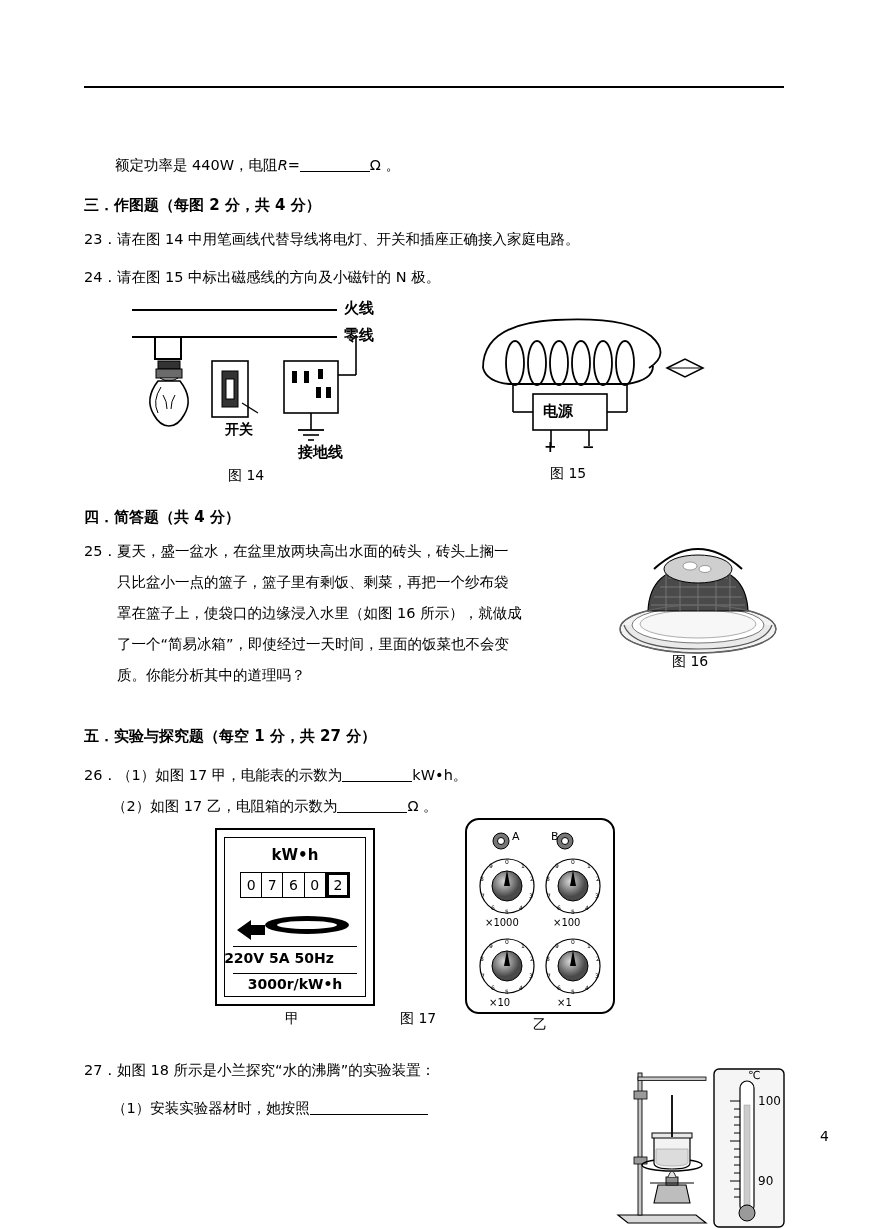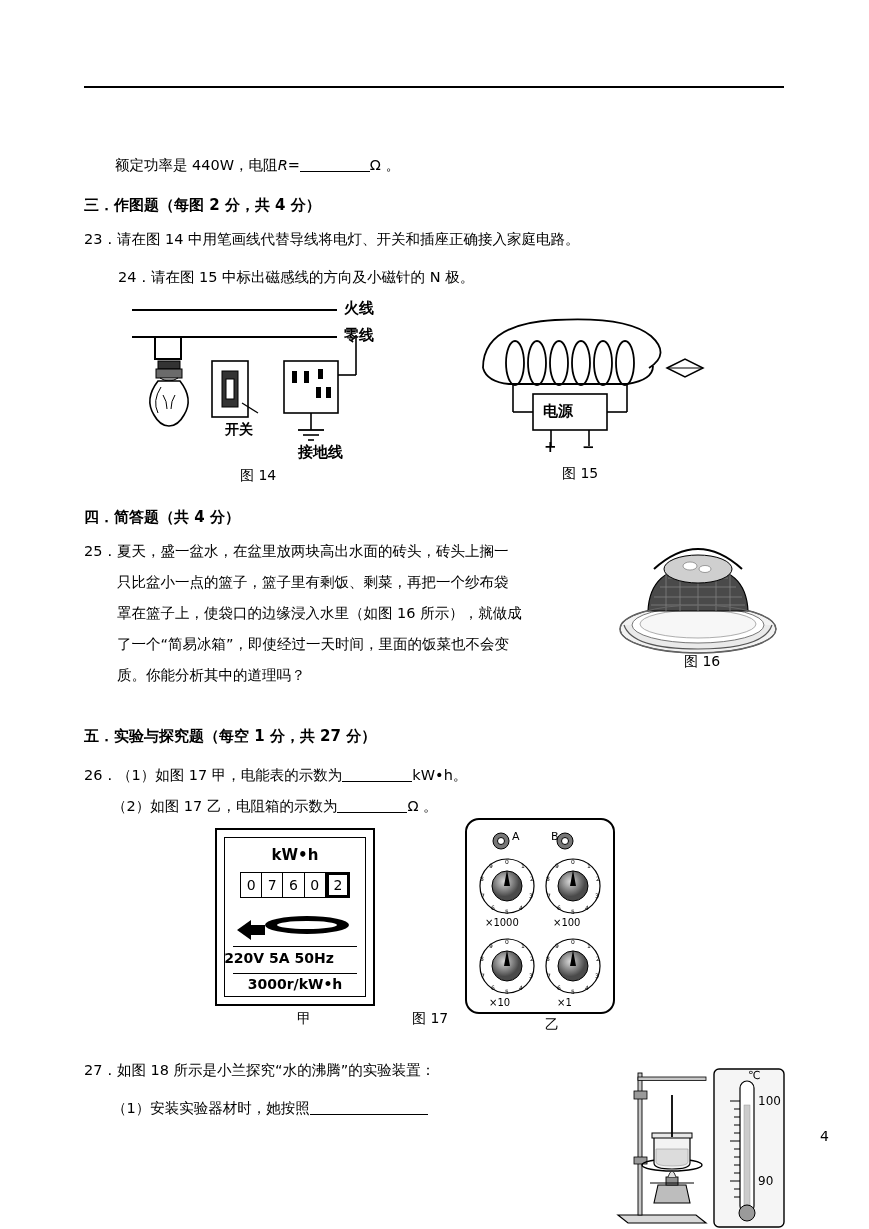--- a/index.html
+++ b/index.html
@@ -50,21 +50,21 @@
   }
   .w56 { width: 56px; }
   .w70 { width: 70px; }
   .w118 { width: 118px; }
   .it { font-style: italic; }
 
   
   .fig14 { position: absolute; left: 120px; top: 295px; width: 290px; height: 190px; }
   .fig14 .wire { position: absolute; background: #000; height: 2px; }
   .lbl { position: absolute; font-size: 15px; font-weight: bold; }
-  .figcap { position: absolute; font-size: 14px; margin-left: 12px; }
+  .figcap { position: absolute; font-size: 14px; }
 
   
   .fig15 { position: absolute; left: 455px; top: 290px; width: 290px; height: 200px; }
 
   
   .fig16 { position: absolute; left: 610px; top: 525px; width: 175px; height: 150px; }
 
   
   .fig17a { position: absolute; left: 215px; top: 828px; width: 160px; height: 190px; }
   .fig17b { position: absolute; left: 465px; top: 818px; width: 150px; height: 205px; }
@@ -83,21 +83,21 @@
 
   <div class="para indent-1" style="top:150px;">
     <span>额定功率是 440W，电阻</span><span class="it">R</span><span>=</span><span class="fill w70"></span><span>Ω 。</span>
   </div>
 
   <div class="sec-head" style="top:196px;">三．作图题（每图 2 分，共 4 分）</div>
 
   <div class="qnum" style="top:224px;">
     <span>23．</span><span>请在图 14 中用笔画线代替导线将电灯、开关和插座正确接入家庭电路。</span>
   </div>
-  <div class="qnum" style="top:262px;margin-left:34px;">
+  <div class="qnum" style="top:262px;">
     <span>24．</span><span>请在图 15 中标出磁感线的方向及小磁针的 N 极。</span>
   </div>
 
   <div class="fig14">
 
     <div class="wire" style="left:12px; top:14px; width:205px;"></div>
     <div class="lbl" style="left:224px; top:4px;">火线</div>
 
     <div class="wire" style="left:12px; top:41px; width:205px;"></div>
     <div class="lbl" style="left:224px; top:31px;">零线</div>

